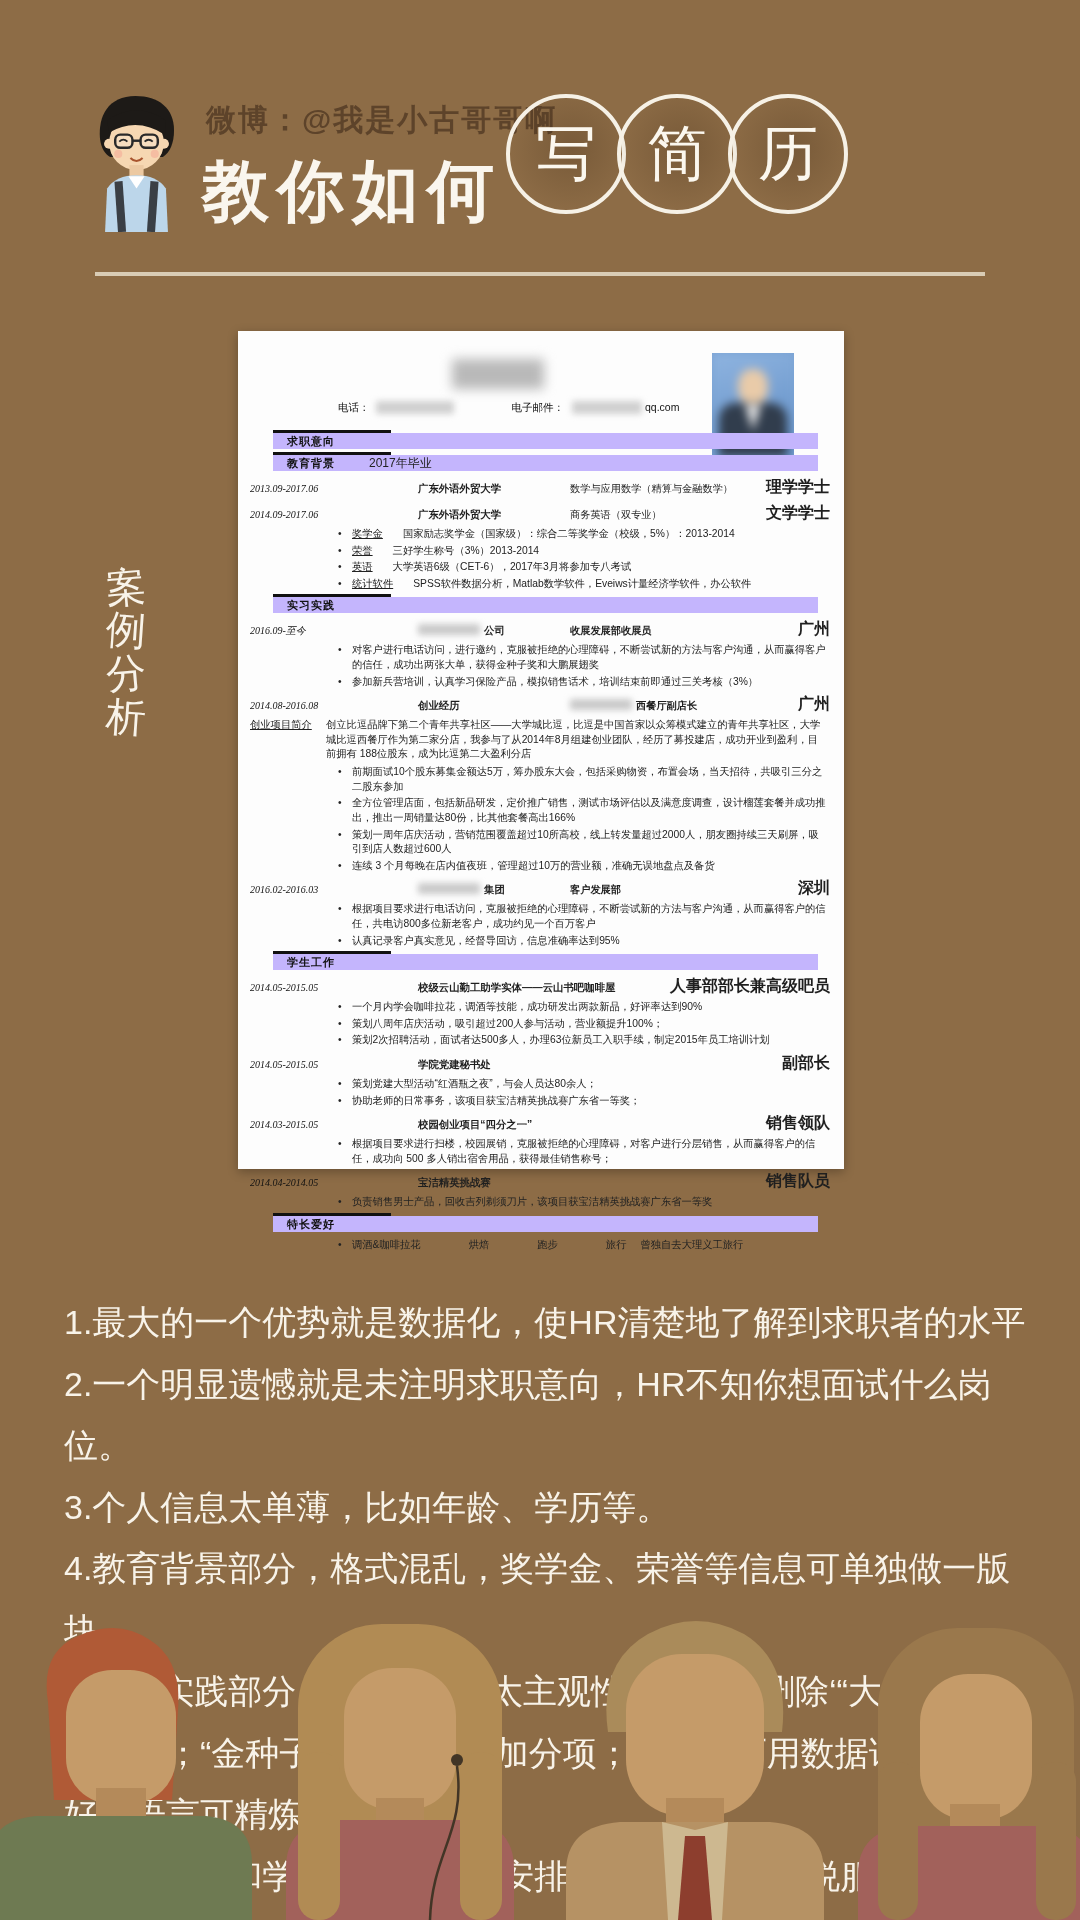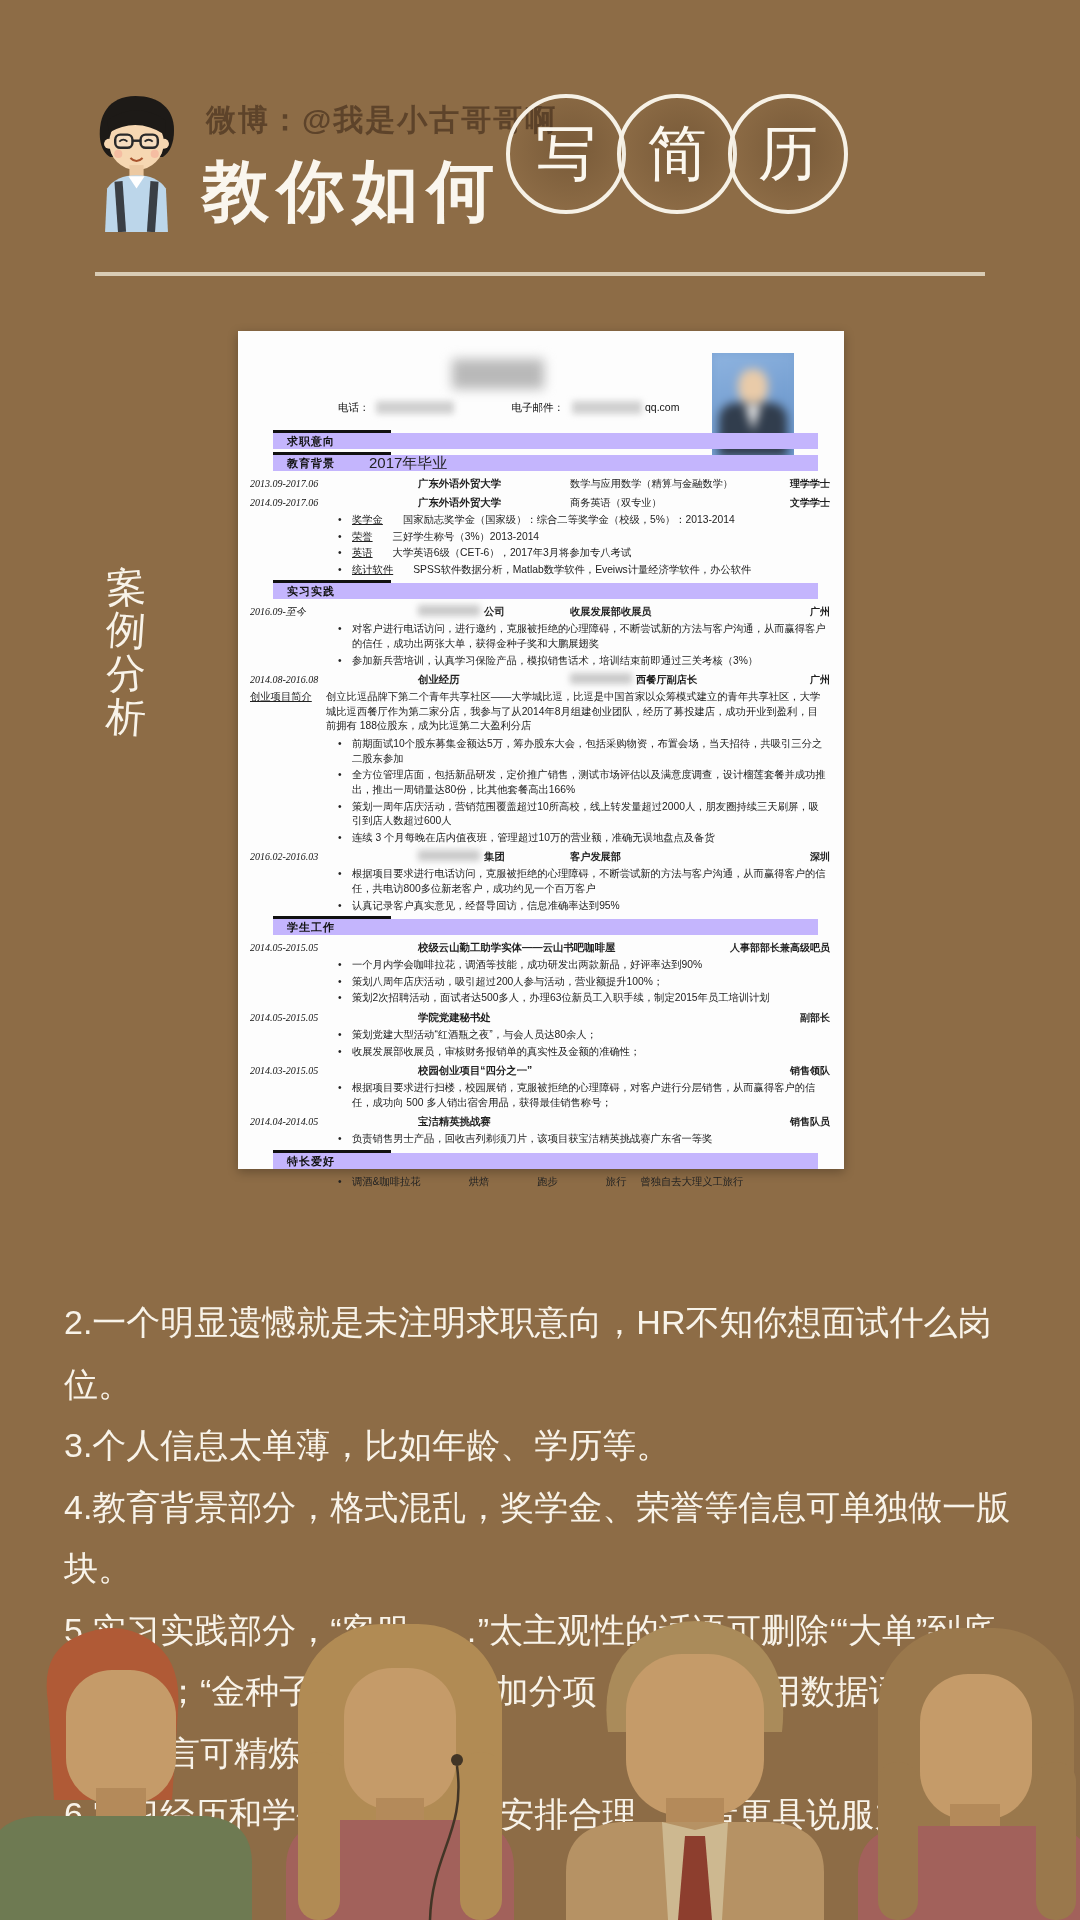--- a/index.html
+++ b/index.html
@@ -34,28 +34,28 @@
   .photo .ph-sky{position:absolute;inset:0;background:linear-gradient(160deg,#8fb4e0,#5e8cc4);}
   .photo .ph-head{position:absolute;left:26px;top:16px;width:30px;height:36px;border-radius:45%;background:#e9cba9;}
   .photo .ph-body{position:absolute;left:7px;top:50px;width:68px;height:54px;border-radius:16px 16px 0 0;background:#313d4d;}
   .photo .ph-shirt{position:absolute;left:33px;top:52px;width:16px;height:26px;background:#e8e8e8;
                    clip-path:polygon(50% 100%,0 0,100% 0);}
   .resume-sections{margin-top:16px;}
   .sec{margin-bottom:6px;}
   .band{position:relative;height:16px;background:#c4b5fd;margin:0 26px 6px 35px;display:flex;align-items:center;}
   .band::before{content:"";position:absolute;left:0;top:-3px;width:118px;height:3px;background:#111;}
   .band-title{font-weight:bold;font-size:11px;color:#111;margin-left:14px;letter-spacing:1px;}
-  .band-extra{font-size:15px;margin-left:34px;color:#222;}
+  .band-extra{font-size:12px;margin-left:34px;color:#222;}
   .entry{display:grid;grid-template-columns:120px 200px 1fr auto;align-items:baseline;margin:5px 14px 3px 12px;}
   .edate{font-family:"Liberation Serif",serif;font-style:italic;font-weight:normal;font-size:10px;color:#111;}
   .eorg{font-weight:bold;font-size:10.4px;margin-left:48px;}
   .eorg.span2{grid-column:2/4;}
   .edept{font-size:10.2px;}
   .edept.bold{font-weight:bold;}
-  .eright{font-weight:bold;font-size:10px;text-align:right;}
+  .eright{font-weight:bold;font-size:16px;text-align:right;}
   .blur-chip{display:inline-block;width:62px;height:11px;background:#c9c9c9;border-radius:2px;
              filter:blur(3px);vertical-align:-1px;margin-right:4px;}
   .bullets{margin:0 16px 4px 100px;}
   .bullet{display:flex;font-size:10.3px;line-height:1.42;color:#222;margin-bottom:2px;}
   .dot{width:14px;flex:0 0 14px;}
   .blabel{text-decoration:underline;margin-right:20px;flex:0 0 auto;}
   .btext{flex:1;}
   .para{display:flex;margin:2px 16px 3px 12px;font-size:10.3px;line-height:1.42;color:#222;}
   .para-label{flex:0 0 76px;text-decoration:underline;}
   .para-text{flex:1;}
@@ -266,21 +266,21 @@
             <span class="eorg span2"><span>学院党建秘书处</span></span>
             <span class="eright">副部长</span>
           </div>
           <div class="bullets">
             <div class="bullet">
               <span class="dot">•</span>
               <span class="btext">策划党建大型活动“红酒瓶之夜”，与会人员达80余人；</span>
             </div>
             <div class="bullet">
               <span class="dot">•</span>
-              <span class="btext">收展发展部收展员，审核财务报销单的真实性及金额的准确性；</span>
+              <span class="btext">协助老师的日常事务，该项目获宝洁精英挑战赛广东省一等奖；</span>
             </div>
           </div>
           <div class="entry">
             <span class="edate">2014.03-2015.05</span>
             <span class="eorg span2"><span>校园创业项目“四分之一”</span></span>
             <span class="eright">销售领队</span>
           </div>
           <div class="bullets">
             <div class="bullet">
               <span class="dot">•</span>
@@ -309,20 +309,21 @@
             <span class="hobby">烘焙</span>
             <span class="hobby">跑步</span>
             <span class="hobby">旅行</span>
             <span class="hobby">曾独自去大理义工旅行</span>
           </div>
         </div>
       </div>
   </div>
 
   <div class="tips">
+      <p class="tip">1.最大的一个优势就是数据化，使HR清楚地了解到求职者的水平</p>
       <p class="tip">2.一个明显遗憾就是未注明求职意向，HR不知你想面试什么岗位。</p>
       <p class="tip">3.个人信息太单薄，比如年龄、学历等。</p>
       <p class="tip">4.教育背景部分，格式混乱，奖学金、荣誉等信息可单独做一版块。</p>
       <p class="tip">5.实习实践部分，“客服……”太主观性的话语可删除‘“大单”到底有多大；“金种子奖”是亮点，加分项；创业经历用数据话描述很好，语言可精炼些。</p>
       <p class="tip">6.实习经历和学生工作两部分安排合理，前者更具说服力放在前面。</p>
     </div>
 
   <svg class="people" viewBox="0 0 1080 308">
 
     <path d="M48,90 q-8,-50 30,-66 q40,-18 72,4 q32,20 28,70 l-6,90 l-118,0 Z" fill="#b05a36"></path>

